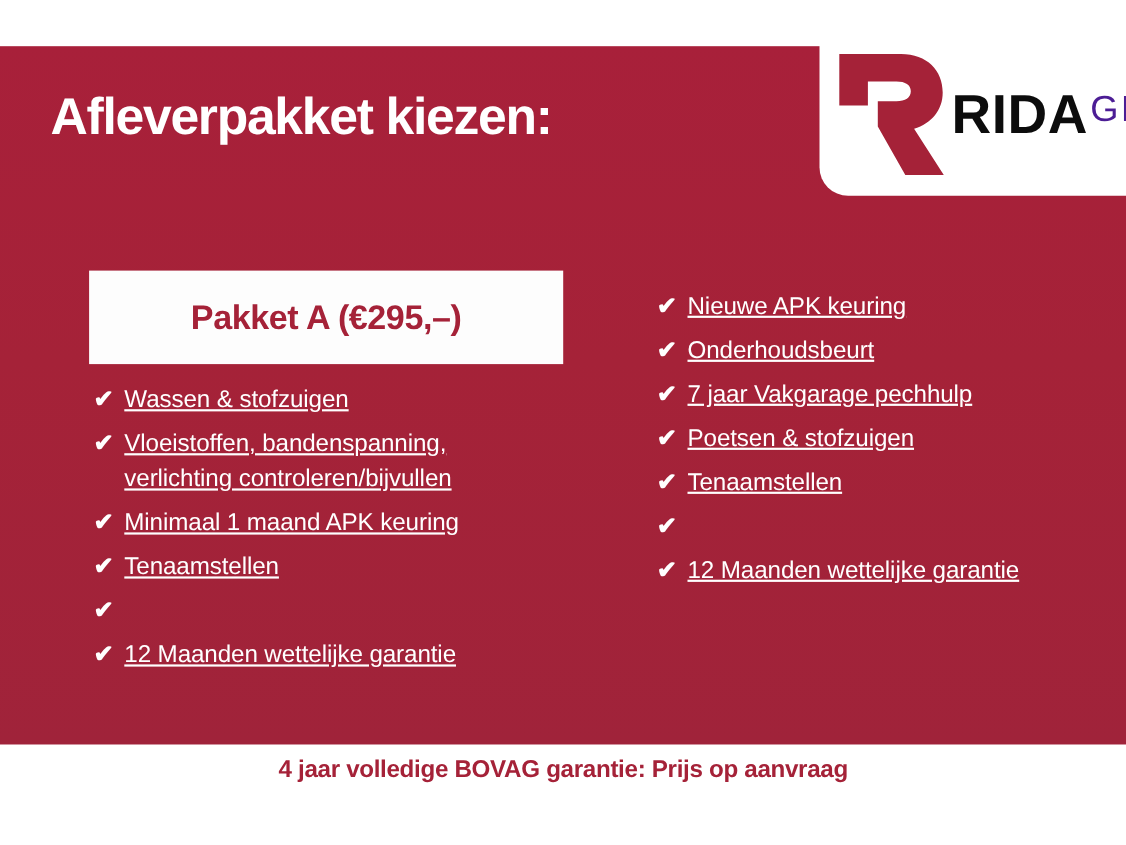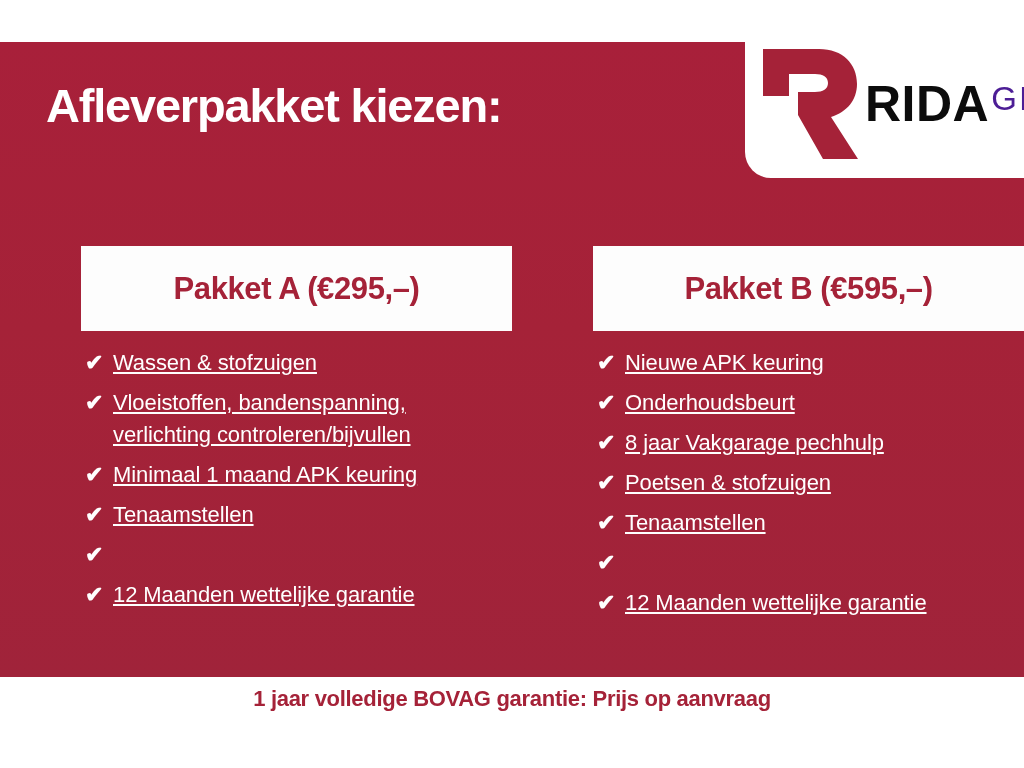--- a/index.html
+++ b/index.html
@@ -215,35 +215,32 @@
           <span class="check-icon">✔</span>
         </li>
         <li class="feature-item">
           <span class="check-icon">✔</span>
           <span class="feature-text">12 Maanden wettelijke garantie</span>
         </li>
       </ul>
     </div>
 
     <div class="column right">
-      <div class="pkg-card">
-        <span class="pkg-title">Pakket B (€595,–)</span>
-      </div>
       <ul class="feature-list">
         <li class="feature-item">
           <span class="check-icon">✔</span>
           <span class="feature-text">Nieuwe APK keuring</span>
         </li>
         <li class="feature-item">
           <span class="check-icon">✔</span>
           <span class="feature-text">Onderhoudsbeurt</span>
         </li>
         <li class="feature-item">
           <span class="check-icon">✔</span>
-          <span class="feature-text">8 jaar Vakgarage pechhulp</span>
+          <span class="feature-text">7 jaar Vakgarage pechhulp</span>
         </li>
         <li class="feature-item">
           <span class="check-icon">✔</span>
           <span class="feature-text">Poetsen &amp; stofzuigen</span>
         </li>
         <li class="feature-item">
           <span class="check-icon">✔</span>
           <span class="feature-text">Tenaamstellen</span>
         </li>
         <li class="feature-item">
@@ -252,15 +249,15 @@
         <li class="feature-item">
           <span class="check-icon">✔</span>
           <span class="feature-text">12 Maanden wettelijke garantie</span>
         </li>
       </ul>
     </div>
 
   </div>
 
   <div class="footer-bar"></div>
-  <div class="footer-text">1 jaar volledige BOVAG garantie: Prijs op aanvraag</div>
+  <div class="footer-text">4 jaar volledige BOVAG garantie: Prijs op aanvraag</div>
 
 </div>
 
 </body></html>

